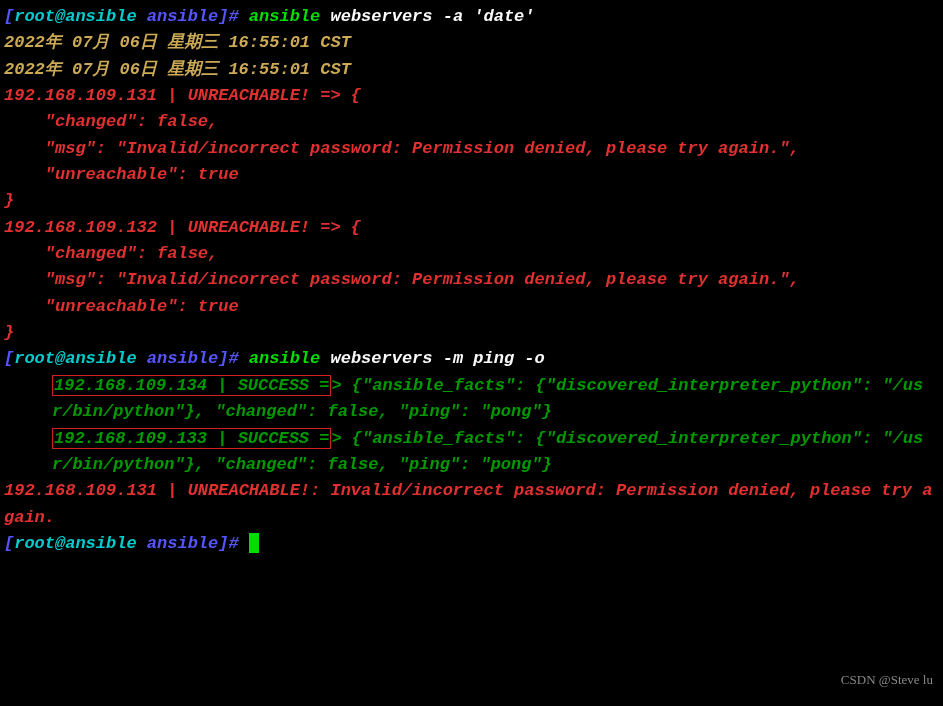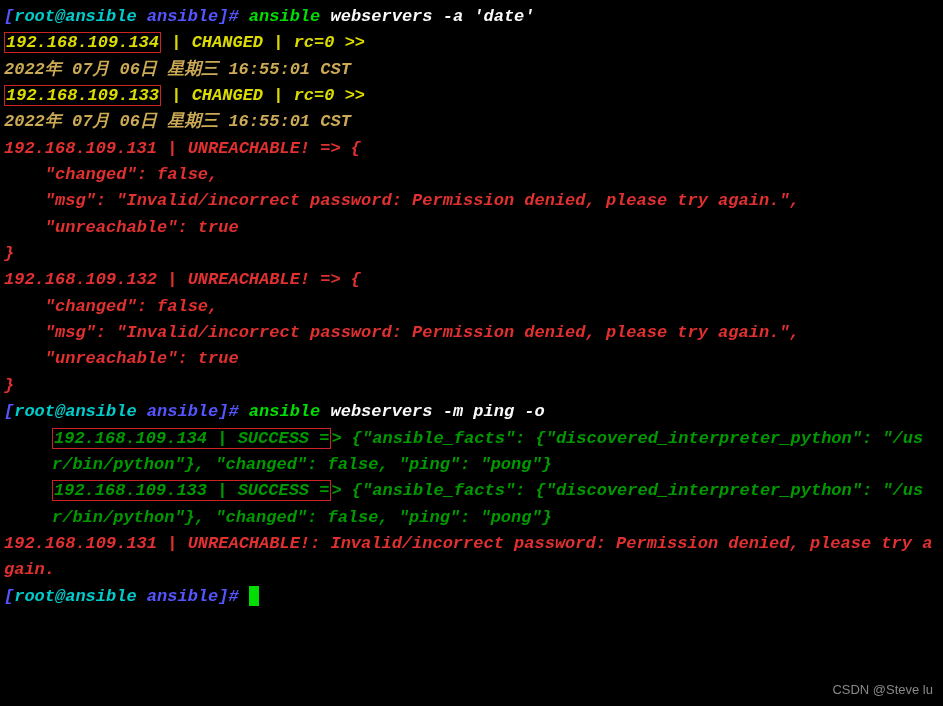--- a/index.html
+++ b/index.html
@@ -20,46 +20,44 @@
     .white { color: #fafafa; }
     .green { color: #00dd00; }
     .cyan { color: #00cccc; }
     .yellow { color: #dcdc00; }
     .orange { color: #ccaa55; }
     .red { color: #e03030; }
     .dgreen { color: #009900; margin-left: 48px; }
     .box { border: 1px solid #cc2222; padding: 0 1px; }
     .watermark {
       position: absolute;
-      bottom: 6px;
+      bottom: 16px;
       right: 10px;
       color: #888;
       font-size: 13px;
       font-weight: normal;
-      font-family: Liberation Sans, sans-serif;
+      font-family: Liberation Serif, serif;
     }
     .cursor {
       display: inline-block;
       width: 10px;
       height: 20px;
       background: #00dd00;
       vertical-align: middle;
     }
   </style>
 </head>
 <body>
 
 <div>
 
 <div class="line"><span class="blue">[</span><span class="cyan">root@ansible</span><span class="blue"> ansible</span><span class="blue">]#</span><span class="green"> ansible</span><span class="white"> webservers</span><span class="white"> -a 'date'</span></div>
 
-<div class="line yellow"><span class="box">192.168.109.134</span><span> | CHANGED | rc=0 &gt;&gt;</span></div>
 <div class="line orange">2022年 07月 06日 星期三 16:55:01 CST</div>
 
-<div class="line yellow"><span class="box">192.168.109.133</span><span> | CHANGED | rc=0 &gt;&gt;</span></div>
 <div class="line orange">2022年 07月 06日 星期三 16:55:01 CST</div>
 
 <div class="line red">192.168.109.131 | UNREACHABLE! =&gt; {</div>
 <div class="line red">    "changed": false,</div>
 <div class="line red">    "msg": "Invalid/incorrect password: Permission denied, please try again.",</div>
 <div class="line red">    "unreachable": true</div>
 <div class="line red">}</div>
 
 <div class="line red">192.168.109.132 | UNREACHABLE! =&gt; {</div>
 <div class="line red">    "changed": false,</div>

